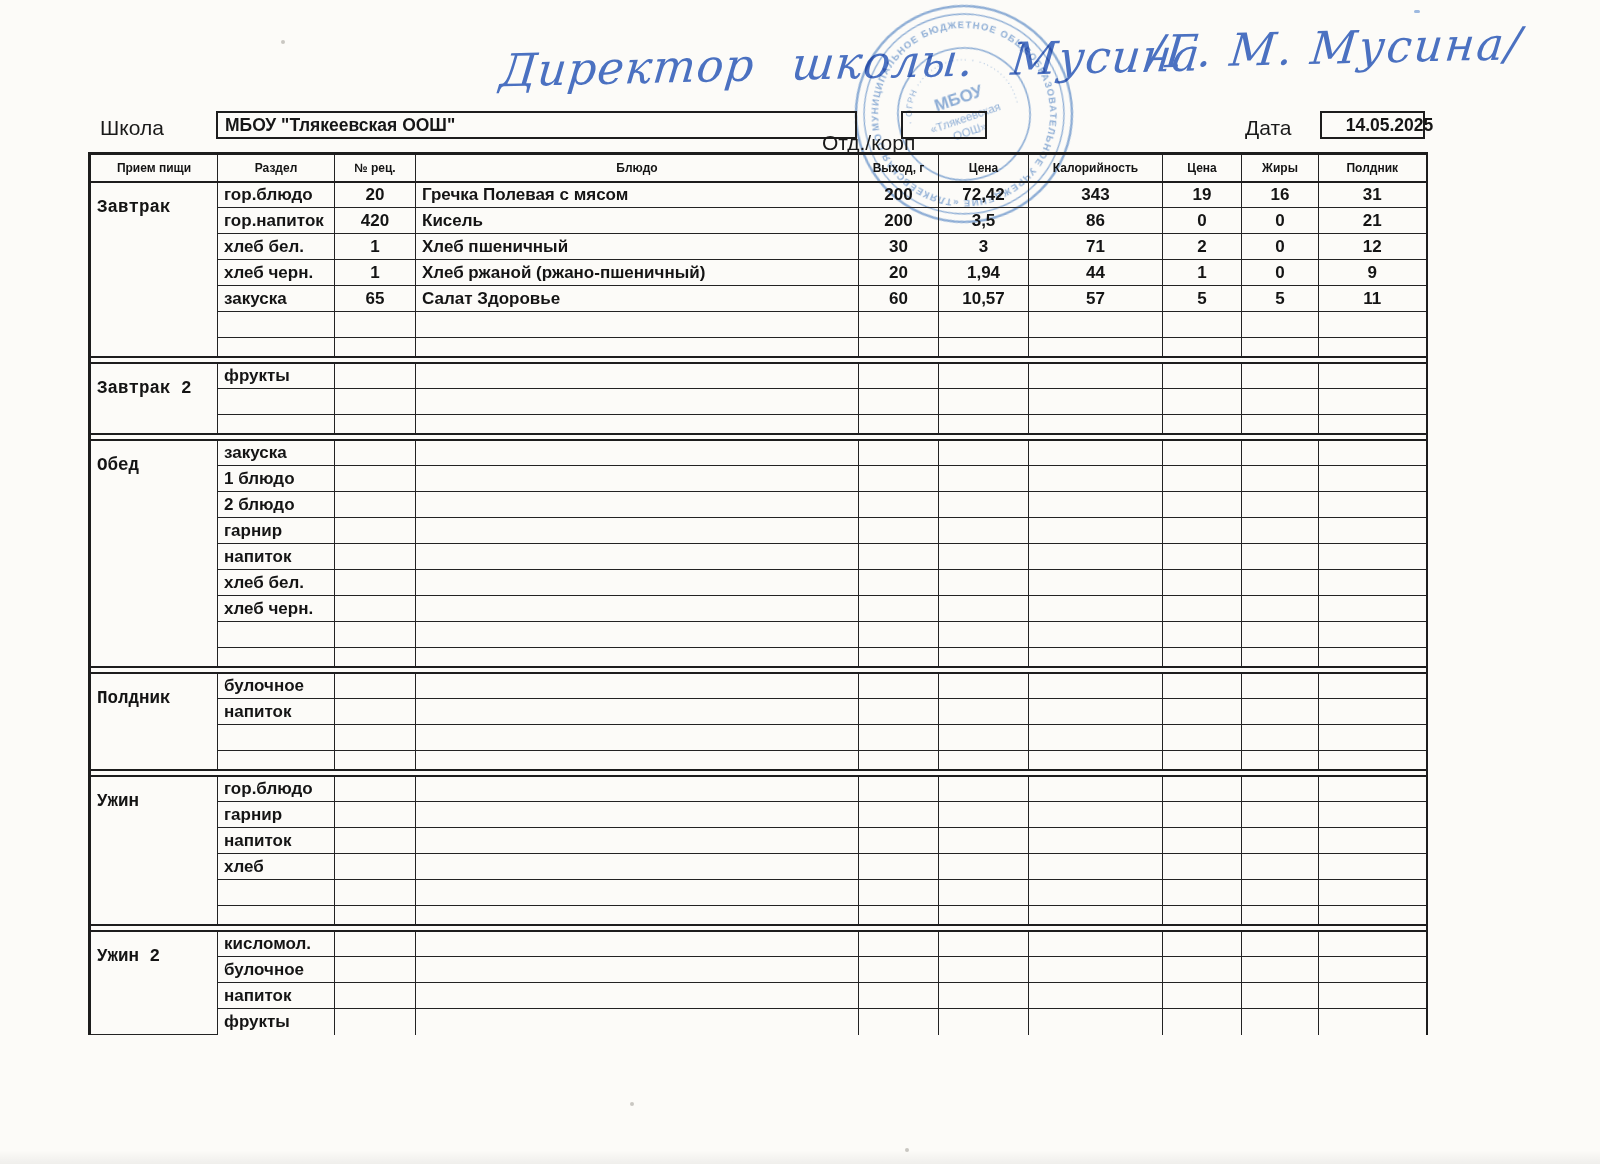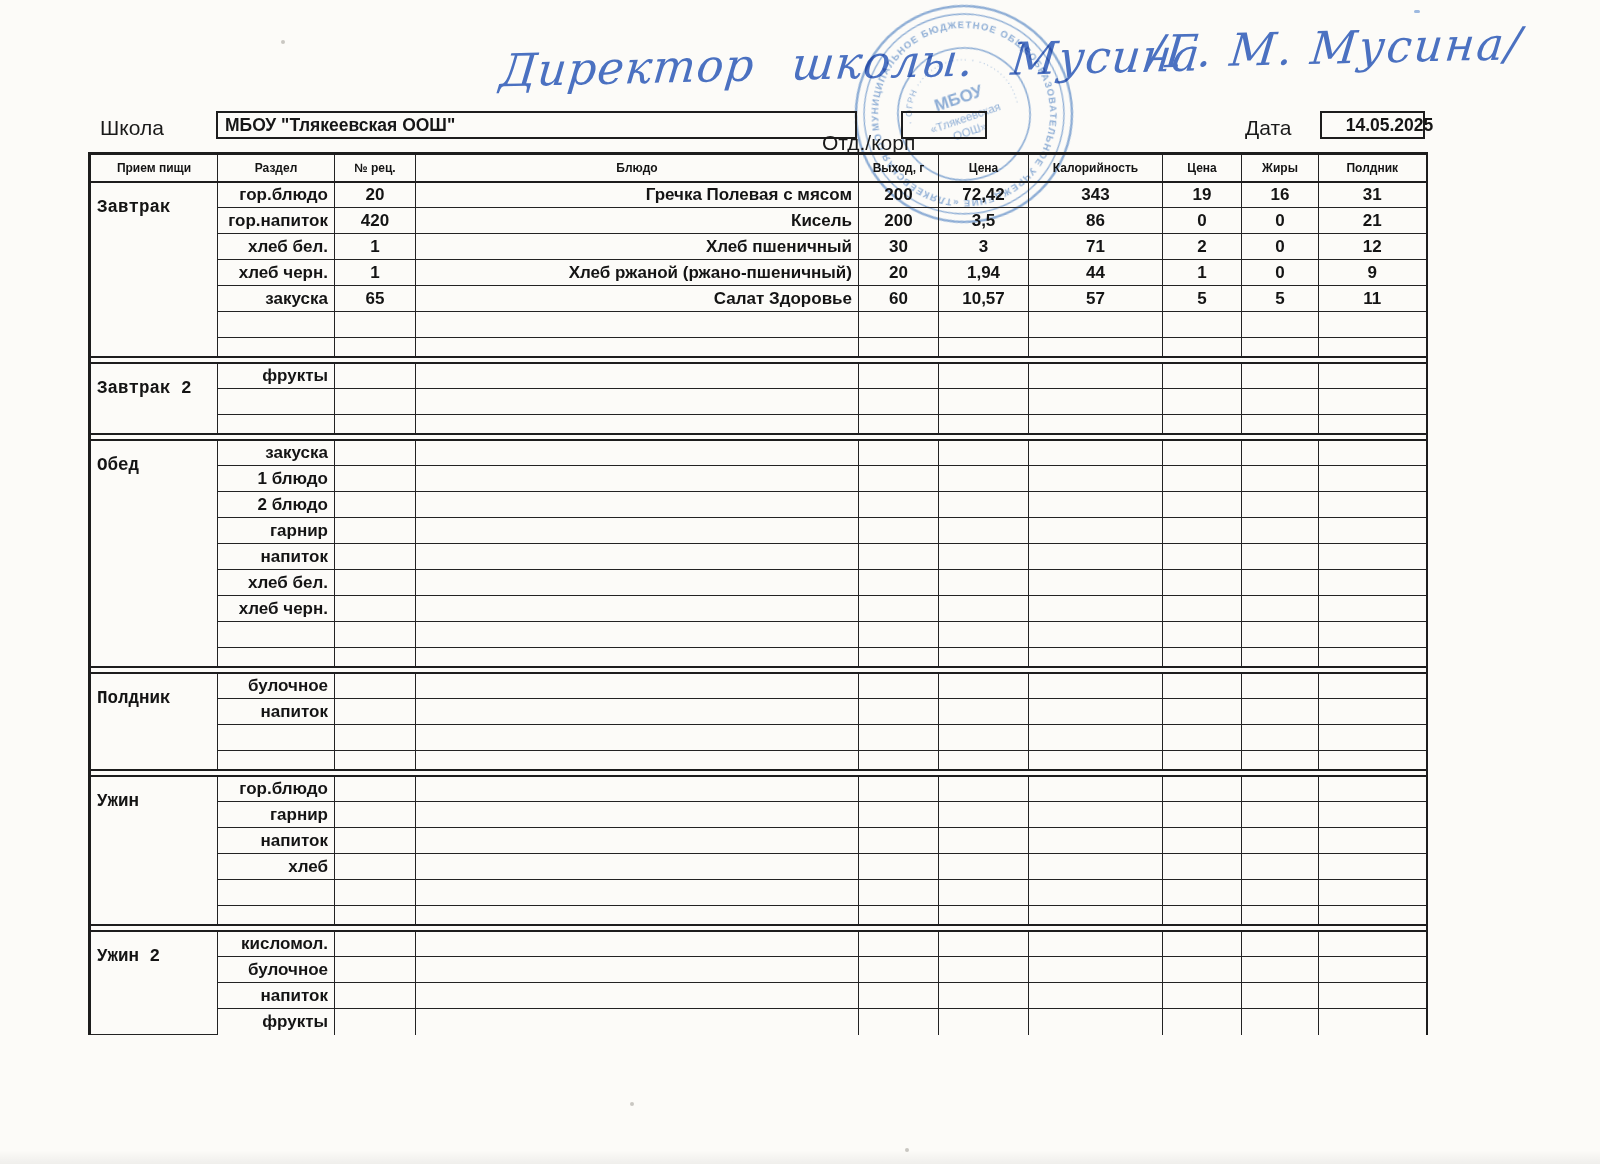--- a/index.html
+++ b/index.html
@@ -37,21 +37,21 @@
     border-collapse:collapse;table-layout:fixed;
     border-left:3px solid #1d1d1d;border-top:3px solid #1d1d1d;border-right:2px solid #1d1d1d;
   }
   .menu th,.menu td{
     border:1.6px solid #232323;height:26px;padding:0 6px;box-sizing:border-box;
     font-size:17px;font-weight:700;color:#141414;overflow:hidden;white-space:nowrap;
     background:transparent;
   }
   .menu th{text-align:center;height:28px;border-bottom:2.6px solid #1d1d1d;font-size:12px;}
   .menu td.meal{vertical-align:top;text-align:left;padding-top:14px;font-size:17.5px;font-family:Liberation Mono, monospace;}
-  .menu td.l{text-align:right;}
+  .menu td.l{text-align:left;}
   .menu td.c{text-align:center;}
   .menu tr.r-short td{height:19px;}
   .menu tr.sep td{height:6px;padding:0;border-top:2px solid #1d1d1d;border-bottom:2.8px solid #1d1d1d;
                   border-left:none;border-right:none;}
   .menu tr.cut td{border-bottom:none;}
   
   .speck{width:4px;height:4px;border-radius:50%;background:#c9c7c2;}
   .speck.blue{background:#9db9e0;width:6px;height:3px;border-radius:2px;}
 </style>
 </head>

